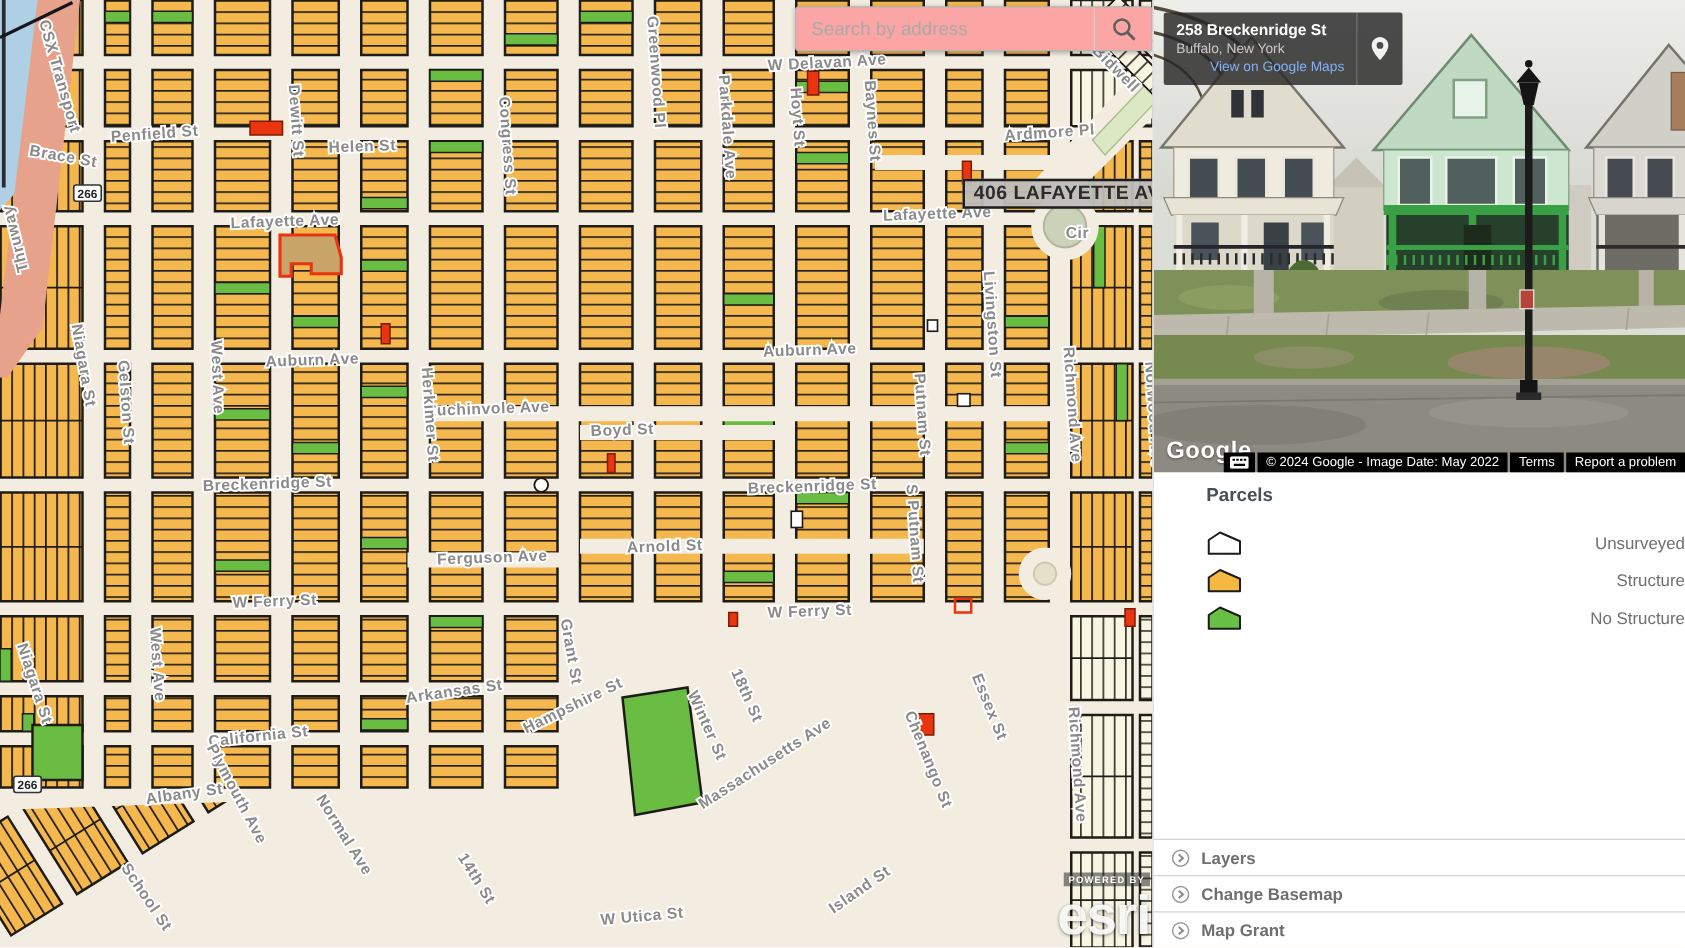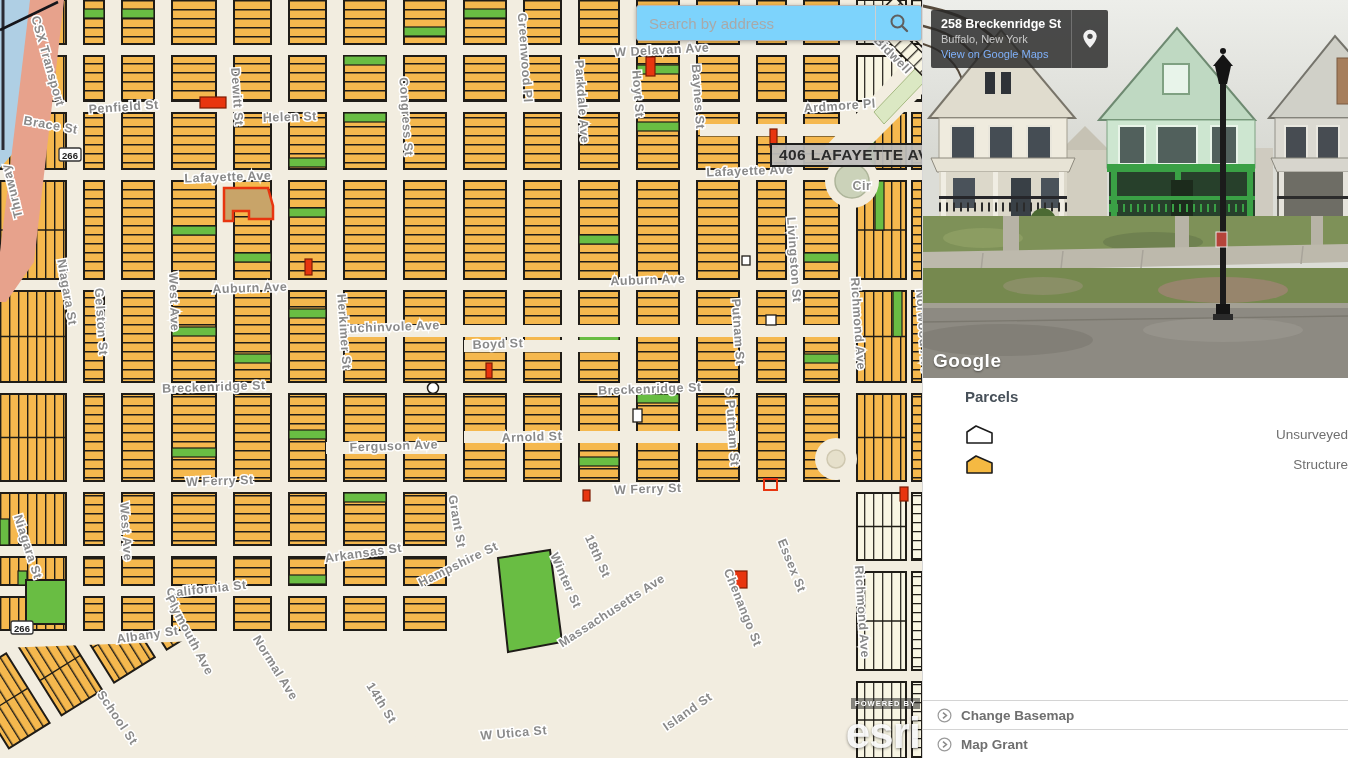--- a/index.html
+++ b/index.html
@@ -5,21 +5,21 @@
   html,body{margin:0;padding:0;background:#fff;font-family:"Liberation Sans",sans-serif;}
   #app{position:relative;width:1348px;height:758px;overflow:hidden;background:#fff;}
 
   
   #map{position:absolute;left:0;top:0;width:922px;height:758px;overflow:hidden;background:#F2EDE0;}
   #map-svg{display:block;}
   .stlbl{font:700 12.5px "Liberation Sans",sans-serif;fill:#8a8a8a;stroke:#ffffff;stroke-width:3px;
          paint-order:stroke;letter-spacing:.5px;text-anchor:middle;}
   .shieldtxt{font:700 9.5px "Liberation Sans",sans-serif;fill:#222;text-anchor:middle;}
 
-  #searchbox{position:absolute;left:636px;top:5px;width:284px;height:34px;background:#7dd3fc;
+  #searchbox{position:absolute;left:636px;top:5px;width:284px;height:34px;background:#fca5a5;
              border:1px solid #b7b7b7;border-radius:3px;box-shadow:0 1px 4px rgba(0,0,0,.28);
              display:flex;align-items:stretch;}
   #searchbox input{flex:1;border:0;outline:none;padding:0 12px;font:15px "Liberation Sans",sans-serif;color:#666;background:transparent;}
   #searchbox input::placeholder{color:#a9a9a9;}
   #search-btn{width:46px;border:0;border-left:1px solid #cfcfcf;background:transparent;display:flex;align-items:center;justify-content:center;cursor:pointer;}
 
   #addr-flag{position:absolute;left:770px;top:143px;background:rgba(190,189,186,.95);border:2px solid #1d1d1d;
              padding:1px 7px;font:600 15.5px "Liberation Sans",sans-serif;color:#2b2b2b;letter-spacing:.4px;white-space:nowrap;}
 
   #map-attrib{position:absolute;left:50%;transform:translateX(-44%);bottom:2px;white-space:nowrap;
@@ -30,21 +30,21 @@
   #powered .esri{display:block;color:rgba(255,255,255,.92);font:700 44px "Liberation Sans",sans-serif;
                  text-shadow:0 1px 3px rgba(0,0,0,.45);letter-spacing:-1px;margin-top:-2px;}
 
   
   #panel{position:absolute;left:922px;top:0;width:426px;height:758px;background:#fff;display:flex;flex-direction:column;border-left:1px solid #d7d7d7;box-sizing:border-box;}
   #streetview{position:relative;width:100%;height:378px;overflow:hidden;background:#dcddd7;flex:0 0 auto;}
   .sv-chip{position:absolute;left:8px;top:10px;display:flex;background:rgba(38,38,38,.82);border-radius:2px;color:#fff;}
   .sv-chip-left{padding:7px 10px 8px 10px;}
   .sv-title{font:700 12.5px "Liberation Sans",sans-serif;color:#fff;margin-bottom:2px;white-space:nowrap;}
   .sv-sub{font:11px "Liberation Sans",sans-serif;color:#c9c9c9;margin-bottom:3px;}
-  .sv-link{font:11px "Liberation Sans",sans-serif;color:#7fb0f9;text-decoration:none;cursor:pointer;display:block;}
+  .sv-link{font:11px "Liberation Sans",sans-serif;color:#7fb0f9;text-decoration:none;cursor:pointer;display:block;margin-left:27px;}
   .sv-chip-right{width:36px;display:flex;align-items:center;justify-content:center;border-left:1px solid rgba(255,255,255,.22);}
   .sv-google{position:absolute;left:10px;bottom:6px;font:700 19px "Liberation Sans",sans-serif;color:#fff;
              letter-spacing:.5px;text-shadow:0 1px 2px rgba(0,0,0,.45);}
   .sv-bar{position:absolute;right:0;bottom:0;display:flex;gap:2px;align-items:stretch;}
   .sv-bar .seg{background:#000;color:#fff;font:10.5px "Liberation Sans",sans-serif;padding:2px 7px;display:flex;align-items:center;white-space:nowrap;}
   .sv-bar .seg.kb{padding:2px 5px;}
 
   .acc-header{height:30px;flex:0 0 auto;display:flex;align-items:center;gap:9px;padding-left:14px;
               background:#fbfbfb;border-bottom:1px solid #ddd;cursor:pointer;}
   .acc-header span{font:700 14px "Liberation Sans",sans-serif;color:#223a70;letter-spacing:.2px;}
@@ -874,39 +874,69 @@
         <div class="sv-chip-right">
           <svg width="16" height="20" viewBox="0 0 24 30">
             <path d="M12 1 C6.5 1 2 5.5 2 11 c0 7.5 10 17.5 10 17.5 S22 18.5 22 11 C22 5.5 17.5 1 12 1 z" fill="#f1f1f1"></path>
             <circle cx="12" cy="11" r="4" fill="#4a4a4a"></circle>
           </svg>
         </div>
       </div>
 
       <div class="sv-google">Google</div>
 
+      <div class="sv-bar">
+        <span class="seg kb">
+          <svg width="15" height="10" viewBox="0 0 15 10">
+            <rect x="0" y="0" width="15" height="10" rx="1.5" fill="#fff"></rect>
+            <g fill="#000">
+              <rect x="2" y="2" width="2" height="1.6"></rect>
+                <rect x="5" y="2" width="2" height="1.6"></rect>
+              <rect x="8" y="2" width="2" height="1.6"></rect>
+                <rect x="11" y="2" width="2" height="1.6"></rect>
+              <rect x="3" y="6" width="9" height="1.8"></rect>
+            </g>
+          </svg>
+        </span>
+        <span class="seg">© 2024 Google - Image Date: May 2022</span>
+        <span class="seg link">Terms</span>
+        <span class="seg link">Report a problem</span>
+      </div>
     </div>
 
 
     <div id="legend-content">
       <div class="parcels-title">Parcels</div>
       <div class="legend-row">
         <svg width="29" height="22" viewBox="0 0 29 22">
           <polygon points="2,20 2,9 11,3 27,10 27,20" stroke="#1b1b1b" stroke-width="1.6" stroke-linejoin="round" fill="#FFFFFF"></polygon>
         </svg>
         <span class="lbl">Unsurveyed</span>
       </div>
       <div class="legend-row">
         <svg width="29" height="22" viewBox="0 0 29 22">
           <polygon points="2,20 2,9 11,3 27,10 27,20" stroke="#1b1b1b" stroke-width="1.6" stroke-linejoin="round" fill="#F5B942"></polygon>
         </svg>
         <span class="lbl">Structure</span>
       </div>
+      <div class="legend-row">
+        <svg width="29" height="22" viewBox="0 0 29 22">
+          <polygon points="2,20 2,9 11,3 27,10 27,20" stroke="#1b1b1b" stroke-width="1.6" stroke-linejoin="round" fill="#6ABF45"></polygon>
+        </svg>
+        <span class="lbl">No Structure</span>
+      </div>
     </div>
 
+    <div class="acc-item">
+      <svg width="15" height="15" viewBox="0 0 15 15">
+        <circle cx="7.5" cy="7.5" r="6.4" fill="#fff" stroke="#9a9a9a" stroke-width="1.2"></circle>
+        <path d="M6,4.6 L9.4,7.5 L6,10.4" fill="none" stroke="#8a8a8a" stroke-width="1.6"></path>
+      </svg>
+      <span>Layers</span>
+    </div>
     <div class="acc-item">
       <svg width="15" height="15" viewBox="0 0 15 15">
         <circle cx="7.5" cy="7.5" r="6.4" fill="#fff" stroke="#9a9a9a" stroke-width="1.2"></circle>
         <path d="M6,4.6 L9.4,7.5 L6,10.4" fill="none" stroke="#8a8a8a" stroke-width="1.6"></path>
       </svg>
       <span>Change Basemap</span>
     </div>
     <div class="acc-item">
       <svg width="15" height="15" viewBox="0 0 15 15">
         <circle cx="7.5" cy="7.5" r="6.4" fill="#fff" stroke="#9a9a9a" stroke-width="1.2"></circle>

